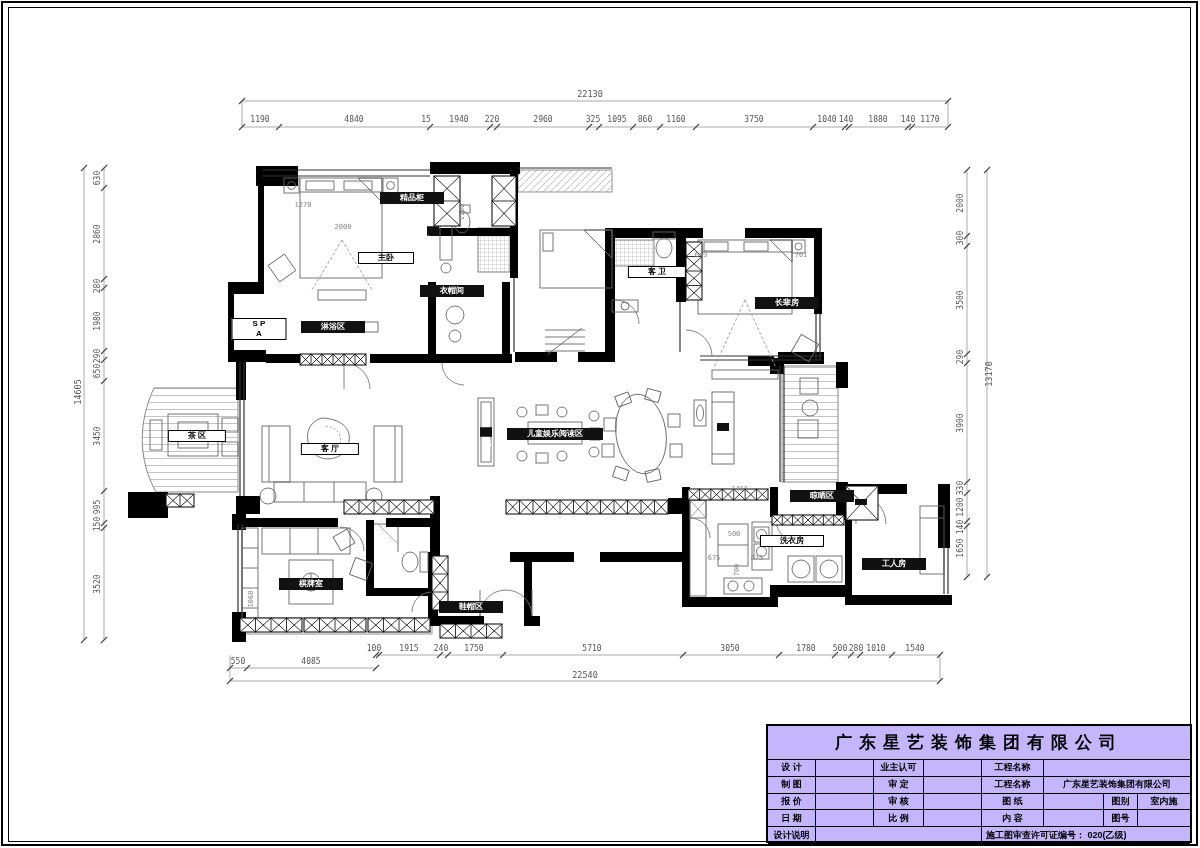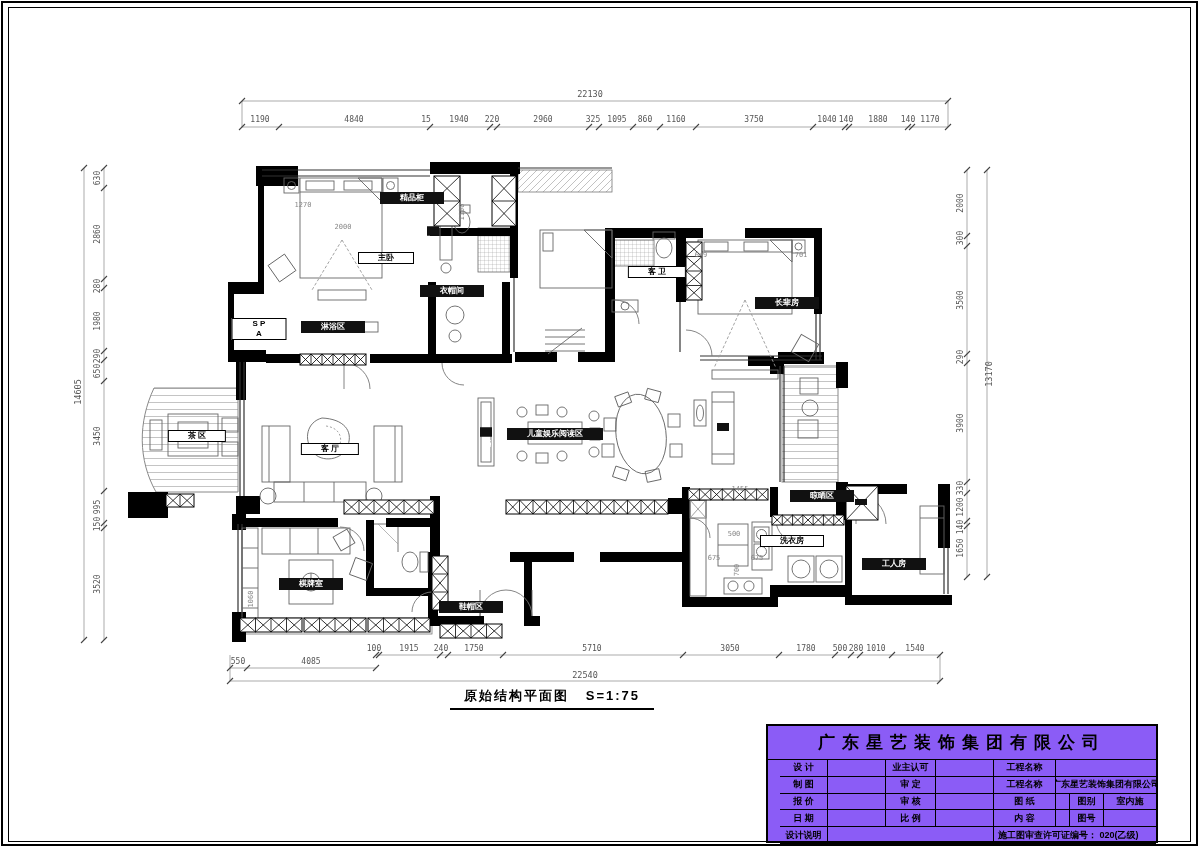--- a/index.html
+++ b/index.html
@@ -13,26 +13,26 @@
        background:#fff;border:1px solid #000;padding:0 19px;white-space:nowrap;color:#000;z-index:3;}
   .lbl.dark{background:#111;color:#fff;border-color:#111;}
   .lbl.vert{writing-mode:vertical-rl;padding:2px 0;letter-spacing:1px;}
   .lbl.small{font-size:6px;letter-spacing:0;}
   .lbl.wrap{white-space:normal;width:15px;text-align:center;}
   
   .caption{position:absolute;left:392px;top:686px;width:320px;text-align:center;z-index:3;}
   .caption .cap-inner{display:inline-block;border-bottom:2.5px solid #000;padding:0 14px 3px 14px;
        font-weight:bold;font-size:13px;color:#000;letter-spacing:2px;}
   
-  .tblock{position:absolute;left:766px;top:724px;width:392px;height:119px;border:2px solid #000;
-          background:#8b5cf6;box-sizing:border-box;z-index:4;}
+  .tblock{position:absolute;left:766px;top:724px;width:426px;height:119px;border:2px solid #000;
+          background:#c4b5fd;box-sizing:border-box;z-index:4;}
   .tb-head{height:33px;line-height:33px;text-align:center;font-weight:bold;font-size:17px;
            letter-spacing:7px;border-bottom:1px solid #000;color:#000;}
   .tb-grid{display:grid;grid-template-columns:48px 58px 50px 58px 62px 1fr 34px 52px;
-           grid-auto-rows:16.8px;font-size:9px;font-weight:bold;color:#000;margin-left:12px;}
+           grid-auto-rows:16.8px;font-size:9px;font-weight:bold;color:#000;}
   .tc{border-right:1px solid #000;border-bottom:1px solid #000;display:flex;align-items:center;
       justify-content:center;overflow:hidden;white-space:nowrap;}
   .tc.last{border-right:none;}
   .tc.left{justify-content:flex-start;padding-left:4px;}
   .sp3{grid-column:span 3;}
   .sp4{grid-column:span 4;}
 </style>
 </head>
 <body>
 
@@ -570,26 +570,20 @@
     <span class="lbl dark" style="left:555px;top:434px">儿童娱乐阅读区</span>
     <span class="lbl dark vert" style="left:723px;top:427px">茶水</span>
     <span class="lbl dark" style="left:822px;top:496px">晾晒区</span>
     <span class="lbl" style="left:792px;top:541px">洗衣房</span>
     <span class="lbl dark" style="left:894px;top:564px">工人房</span>
     <span class="lbl dark vert small" style="left:861px;top:502px">热水器</span>
     <span class="lbl dark" style="left:311px;top:584px">棋牌室</span>
     <span class="lbl dark" style="left:471px;top:607px">鞋帽区</span>
   </div>
 
-  <div class="caption">
-    <span class="cap-inner">
-      <span>原始结构平面图</span>&nbsp;&nbsp;
-      <span>S=1:75</span>
-    </span>
-  </div>
 
   <div class="tblock">
     <div class="tb-head">广东星艺装饰集团有限公司</div>
     <div class="tb-grid">
       <div class="tc">设 计</div>
       <div class="tc"></div>
       <div class="tc">业主认可</div>
       <div class="tc"></div>
       <div class="tc">工程名称</div>
       <div class="tc sp3 last"></div>

